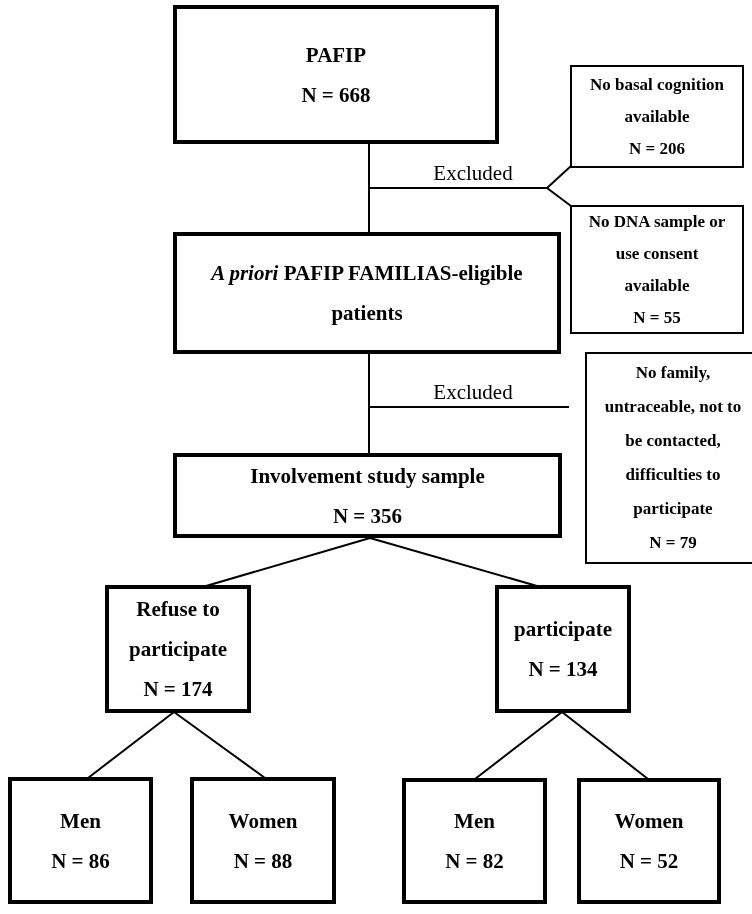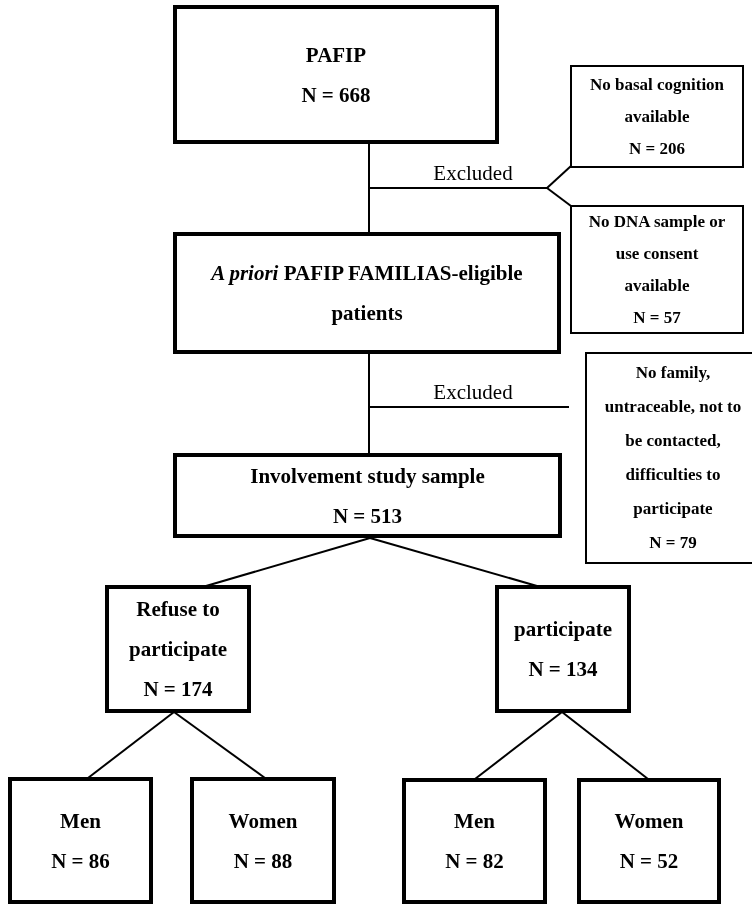--- a/index.html
+++ b/index.html
@@ -75,21 +75,21 @@
     <span class="line">N = 668</span>
   </div>
 
   <div class="box" style="left:173px; top:232px; width:388px; height:122px;">
     <span class="line"><span class="italic">A priori</span><span> PAFIP FAMILIAS-eligible</span></span>
     <span class="line">patients</span>
   </div>
 
   <div class="box" style="left:173px; top:453px; width:389px; height:85px;">
     <span class="line">Involvement study sample</span>
-    <span class="line">N = 513</span>
+    <span class="line">N = 356</span>
   </div>
 
   <div class="box" style="left:105px; top:585px; width:146px; height:128px;">
     <span class="line">Refuse to</span>
     <span class="line">participate</span>
     <span class="line">N = 174</span>
   </div>
 
   <div class="box" style="left:495px; top:585px; width:136px; height:128px;">
     <span class="line">participate</span>
@@ -119,21 +119,21 @@
   <div class="box side-box" style="left:570px; top:65px; width:174px; height:103px;">
     <span class="line">No basal cognition</span>
     <span class="line">available</span>
     <span class="line">N = 206</span>
   </div>
 
   <div class="box side-box" style="left:570px; top:205px; width:174px; height:129px;">
     <span class="line">No DNA sample or</span>
     <span class="line">use consent</span>
     <span class="line">available</span>
-    <span class="line">N = 57</span>
+    <span class="line">N = 55</span>
   </div>
 
   <div class="box side-box tall" style="left:568px; top:352px; width:176px; height:212px;">
     <span class="line">No family,</span>
     <span class="line">untraceable, not to</span>
     <span class="line">be contacted,</span>
     <span class="line">difficulties to</span>
     <span class="line">participate</span>
     <span class="line">N = 79</span>
   </div>

